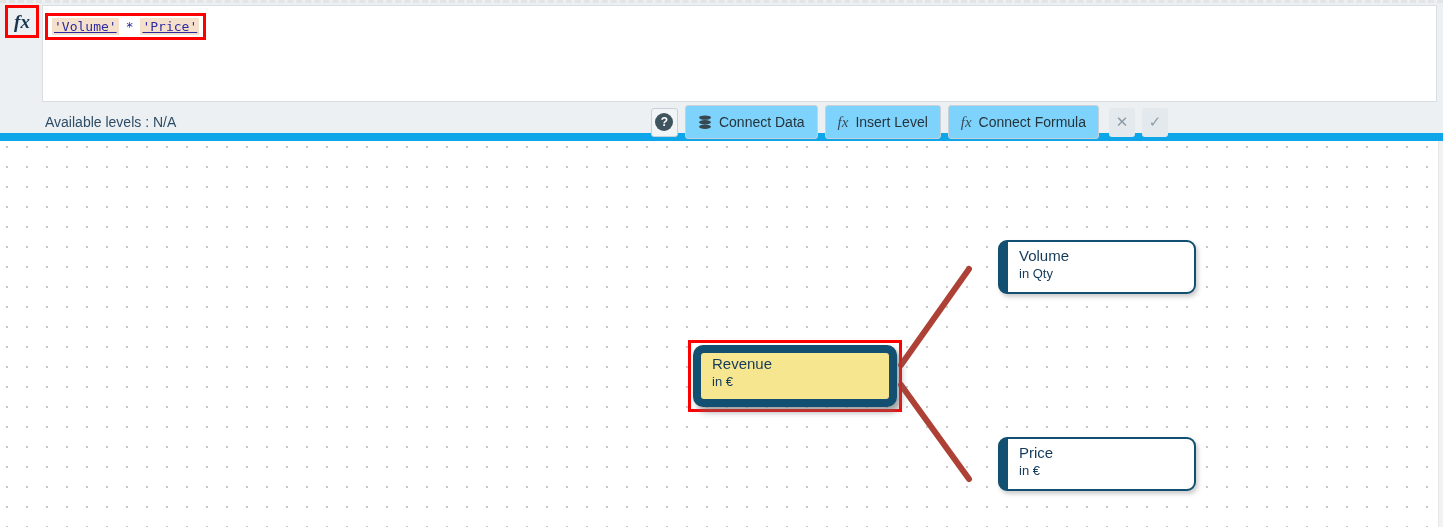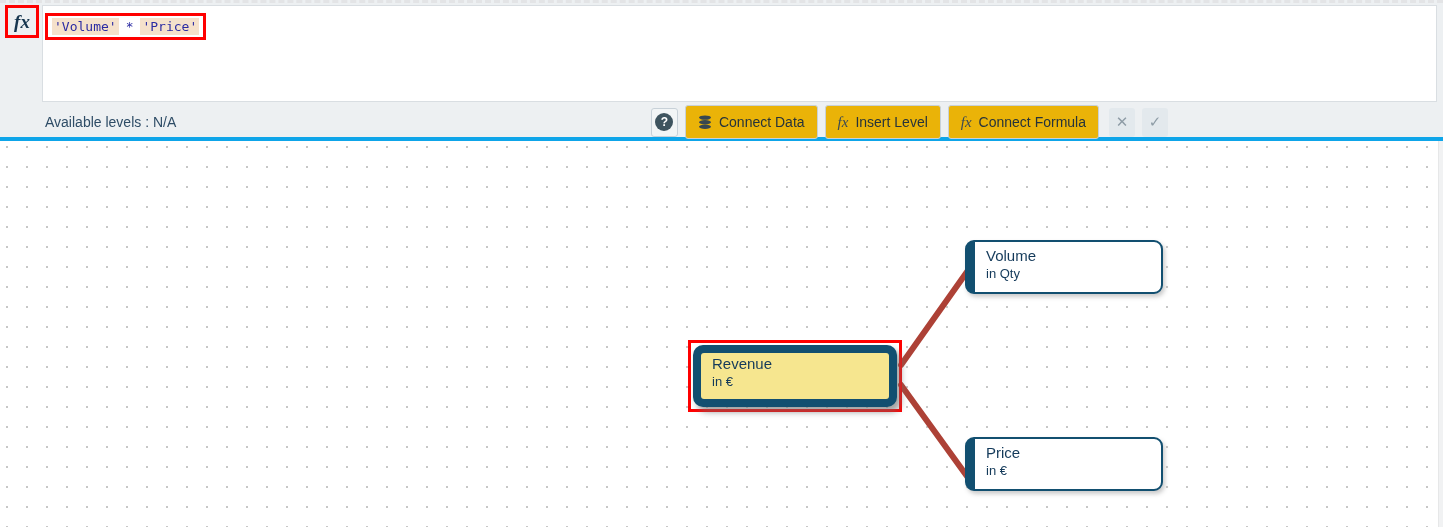--- a/index.html
+++ b/index.html
@@ -1,42 +1,42 @@
 <!DOCTYPE html>
 <html><head>
 <meta charset="utf-8">
 <style>
   * { margin: 0; padding: 0; box-sizing: border-box; }
   html, body { width: 1443px; height: 527px; overflow: hidden; background: #fff;
     font-family: "Liberation Sans", sans-serif; }
 
   
   .panel { position: relative; width: 1443px; height: 141px; background: #EDF0F2;
-    border-top: 3px dashed #E3E4E6; border-bottom: 4px solid #0ea5e9; }
+    border-top: 3px dashed #E3E4E6; border-bottom: 8px solid #0ea5e9; }
 
   .fx-annotation { position: absolute; left: 5px; top: 2px; border: 3px solid #FF0000;
     width: 34px; height: 33px; display: flex; align-items: center; justify-content: center; }
   .fx-badge { font-family: "Liberation Serif", serif; font-style: italic; font-weight: bold;
     font-size: 19px; color: #17364F; }
 
   .formula-input { position: absolute; left: 42px; top: 2px; width: 1395px; height: 97px;
     background: #FFFFFF; border: 1px solid #D9DEE2; }
   .formula-annotation { position: absolute; left: 2px; top: 7px; border: 3px solid #FF0000;
     padding: 2px 4px; display: inline-flex; align-items: center;
     font-family: "DejaVu Sans Mono", monospace; font-size: 13px; color: #2B2BA3; }
-  .tok-hl { background: #F5E1CB; padding: 1px 2px; }
+  .tok-hl { background: #F5E1CB; padding: 1px 2px; text-decoration: underline; }
   .tok-op { padding: 1px 7px; }
 
   .panel-footer { position: absolute; left: 0; top: 99px; width: 1176px; height: 40px;
     display: flex; align-items: center; }
   .avail-label { margin-left: 45px; font-size: 14px; color: #2E4C66; }
   .toolbar { margin-left: auto; margin-right: 8px; display: flex; align-items: center; gap: 7px; }
 
   .tb-btn { display: inline-flex; align-items: center; gap: 7px; height: 29px; padding: 16px 12px;
-    background: #eab308; border: 1px solid #C8D1D8; border-radius: 3px; font-size: 14px;
+    background: #7dd3fc; border: 1px solid #C8D1D8; border-radius: 3px; font-size: 14px;
     color: #26333B; cursor: pointer; white-space: nowrap; }
   .tb-btn .fx-glyph { font-family: "Liberation Serif", serif; font-style: italic;
     font-size: 15px; color: #3A4A54; }
   .help-btn { width: 27px; height: 29px; padding: 0; justify-content: center;
     background: #F2F5F6; }
   .help-circle { width: 18px; height: 18px; border-radius: 50%; background: #3E545F;
     color: #FFFFFF; font-size: 12px; font-weight: bold; display: flex; align-items: center;
     justify-content: center; }
   .tb-btn-disabled { border: none; background: #E3E9ED; color: #8E9CA6; width: 26px;
     justify-content: center; padding: 0; font-size: 15px; }
@@ -50,21 +50,21 @@
 
   .node-annotation { position: absolute; left: 688px; top: 199px; border: 3px solid #FF0000;
     padding: 2px; }
   .node-selected { width: 204px; height: 62px; background: #124F70; border-radius: 10px;
     padding: 8px; box-shadow: 4px 5px 6px rgba(110,110,110,0.65); cursor: pointer; }
   .node-selected .node-fill { width: 100%; height: 100%; background: #F6E68F;
     border-radius: 3px; padding: 2px 0 0 11px; }
 
   .node-leaf { position: absolute; width: 198px; height: 54px; background: #FFFFFF;
     border: 2px solid #124F70; border-left: 10px solid #124F70; border-radius: 9px;
-    padding: 5px 0 0 11px; box-shadow: 2px 3px 4px rgba(140,140,140,0.45); cursor: pointer; }
+    padding: 5px 0 0 11px; box-shadow: 2px 3px 4px rgba(140,140,140,0.45); cursor: pointer; margin-left: 33px; }
   .node-volume { left: 965px; top: 99px; }
   .node-price { left: 965px; top: 296px; }
 
   .node-title { font-size: 15px; color: #143A5A; }
   .node-sub { font-size: 13px; color: #143A5A; margin-top: 2px; }
 
   .scroll-strip { position: absolute; right: 0; top: 0; width: 5px; height: 386px;
     background: #F1F2F3; border-left: 1px solid #E6E7E8; }
 </style>
 </head>

